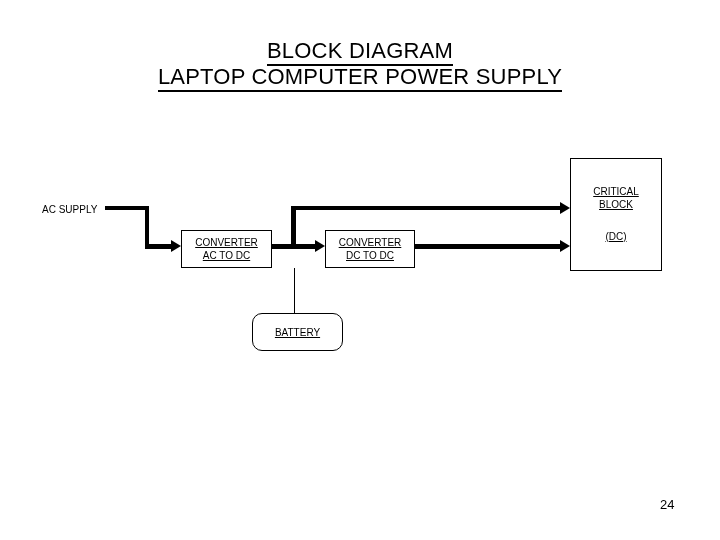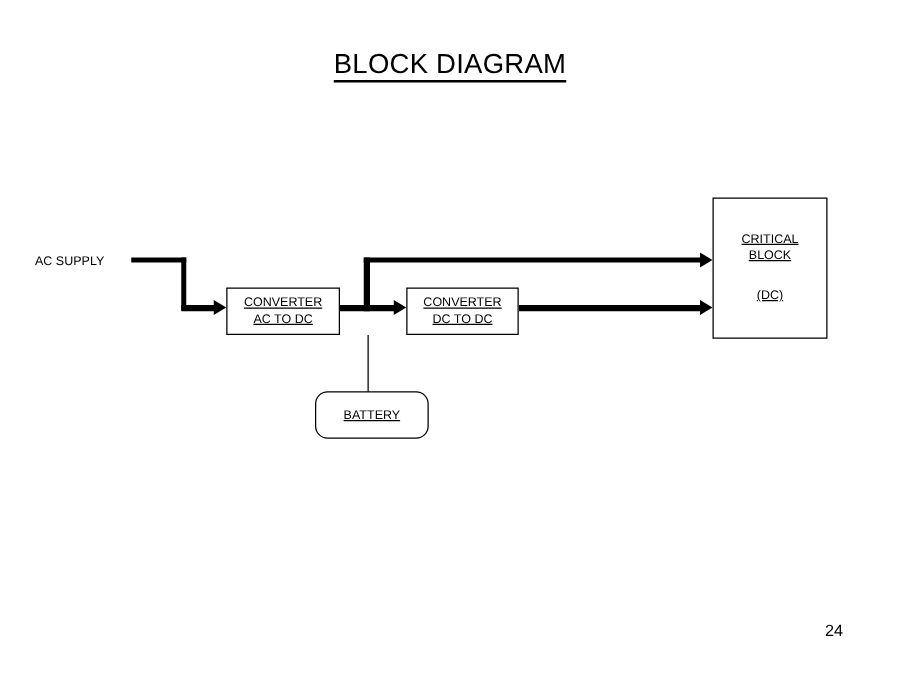--- a/index.html
+++ b/index.html
@@ -67,21 +67,21 @@
   }
   #box-critical-load .gap { height: 19px; }
 
   
   .label {
     position: absolute;
     font-size: 10px;
     line-height: 13px;
     white-space: nowrap;
   }
-  #label-ac-supply { left: 28px; top: 203px; }
+  #label-ac-supply { left: 42px; top: 203px; }
   #page-number {
     left: 660px; top: 498px;
     font-size: 13px;
   }
 
   
   .wire {
     position: absolute;
     background: #000000;
     z-index: 3;
@@ -124,20 +124,23 @@
 </style>
 </head>
 <body>
 
 <div id="slide">
 
   <div class="title-block">
     <div class="title-line">
       <span>BLOCK DIAGRAM</span>
     </div>
+    <div class="title-line">
+      <span>LAPTOP COMPUTER POWER SUPPLY</span>
+    </div>
   </div>
 
   <div class="label" id="label-ac-supply">AC SUPPLY</div>
 
   <div class="wire" id="wire-ac-h1"></div>
   <div class="wire" id="wire-ac-v"></div>
   <div class="wire" id="wire-ac-h2"></div>
   <div class="wire" id="wire-c1c2"></div>
   <div class="wire" id="wire-riser"></div>
   <div class="wire" id="wire-top"></div>

